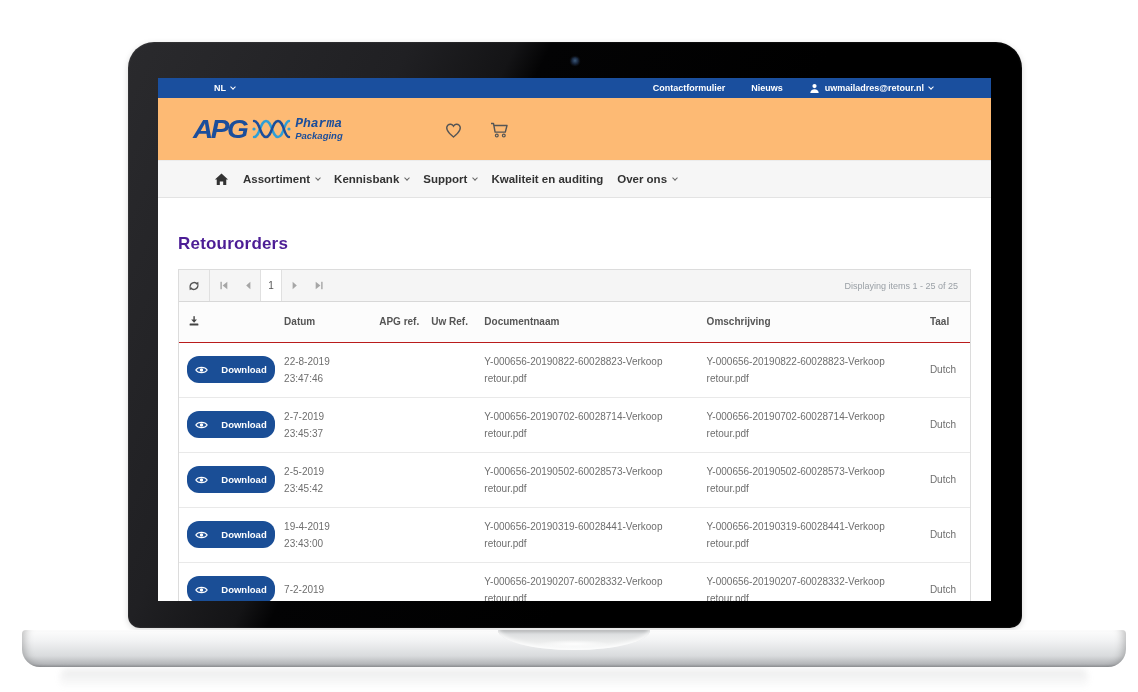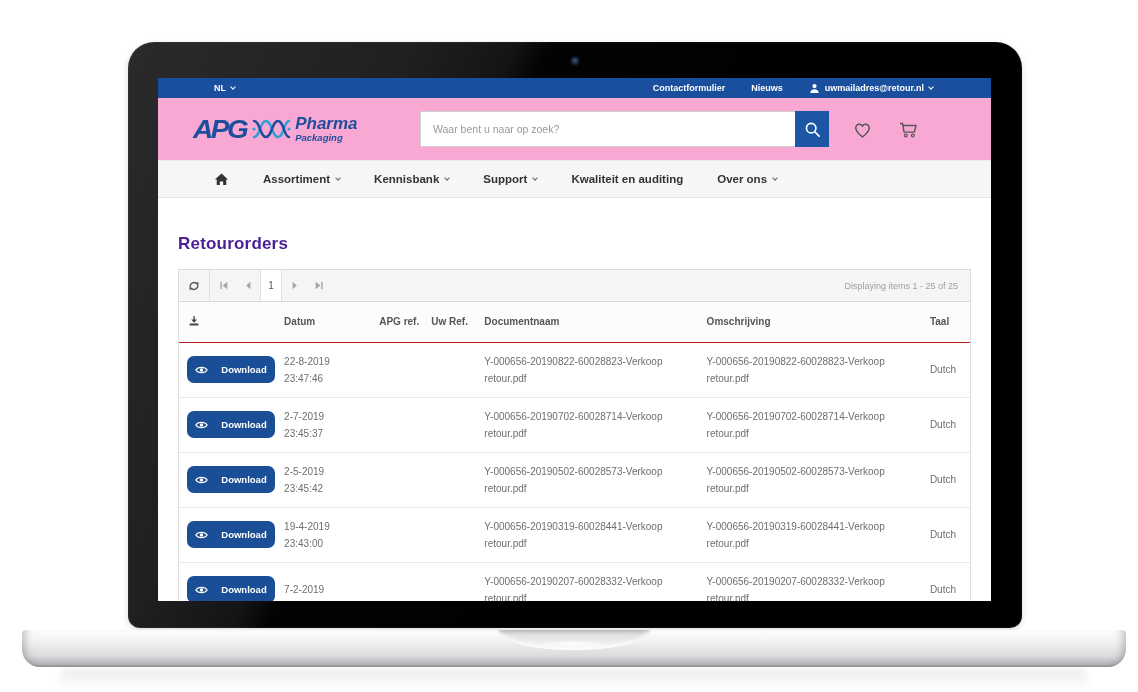--- a/index.html
+++ b/index.html
@@ -56,46 +56,46 @@
   .topbar .tb-link{ margin-left:26px; cursor:pointer; }
   .topbar .user{ display:flex; align-items:center; margin-left:26px; cursor:pointer; }
   .topbar .user svg{ margin-right:5px; }
   .chev{
     display:inline-block; width:4px; height:4px;
     border-right:1.4px solid currentColor; border-bottom:1.4px solid currentColor;
     transform:rotate(45deg); margin-left:5px; margin-top:-2px;
   }
 
   
-  .site-header{ height:62px; display:flex; align-items:center; padding:0 12px 0 35px; background:#f9a8d4; }
+  .site-header{ height:62px; display:flex; align-items:center; padding:0 12px 0 35px; background:#fdba74; }
   .logo{ display:flex; align-items:center; width:227px; cursor:pointer; }
   .logo-apg{
     font-size:28px; font-weight:bold; font-style:italic; color:#1b4e9b;
     letter-spacing:-2.5px; line-height:1; transform:scaleY(.95);
   }
   .logo-dna{ margin:0 4px 0 5px; }
   .logo-brand{ font-style:italic; font-weight:bold; color:#1b4e9b; line-height:1.05; }
-  .logo-brand .l1{ font-size:17px; }
+  .logo-brand .l1{ font-size:13px;font-family:Liberation Mono, monospace; }
   .logo-brand .l2{ font-size:9.5px; }
   .search-wrap{ display:flex; height:36px; width:409px; }
   .search-input{
     flex:1; border:1px solid #cfcfcf; border-right:none; padding:0 12px;
     font-size:10.5px; color:#666; outline:none; font-family:"Liberation Sans",sans-serif;
   }
   .search-input::placeholder{ color:#9a9a9a; }
   .search-btn{
     width:34px; background:#1d56a4; border:none; cursor:pointer;
     display:flex; align-items:center; justify-content:center;
   }
   .hdr-icon{ margin-left:21px; cursor:pointer; display:flex; align-items:center; }
 
   
   .navbar{
     height:38px; background:#f6f6f6; border-top:1px solid #ececec; border-bottom:1px solid #e3e3e3;
-    display:flex; align-items:center; padding:0 0 0 56px; gap:34px;
+    display:flex; align-items:center; padding:0 0 0 56px; gap:14px;
   }
   .nav-item{ font-size:11.5px; font-weight:bold; color:#333; display:flex; align-items:center; cursor:pointer; }
   .nav-item .chev{ color:#666; margin-left:6px; }
   .nav-home{ cursor:pointer; display:flex; align-items:center; }
 
   
   .content{ padding:36px 20px 0 20px; }
   .page-title{ font-size:17px; font-weight:bold; color:#4c1d95; letter-spacing:.2px; margin-bottom:15px; }
 
   .grid{ border:1px solid #dcdcdc; background:#fff; }
@@ -118,21 +118,21 @@
     height:40px; text-align:left; font-size:10px; font-weight:bold; color:#555;
     background:#fcfcfc; border-bottom:1px solid #b91c1c; padding:0 4px 0 8px; white-space:nowrap; overflow:hidden;
   }
   table.docs td{
     height:55px; font-size:10px; color:#6e6e6e; padding:0 6px 0 8px; vertical-align:middle; line-height:17px;
     word-wrap:break-word;
   }
   table.docs tr.data-row + tr.data-row td{ border-top:1px solid #e9e9e9; }
   .cell-date{ color:#7a7a7a; }
   .dl-btn{
-    width:88px; height:27px; background:#1a4e96; border:none; border-radius:7px; cursor:pointer;
+    width:88px; height:27px; background:#1a4e96; border:none; border-radius:12px; cursor:pointer;
     color:#fff; font-size:9.5px; font-weight:bold; font-family:"Liberation Sans",sans-serif;
     display:flex; align-items:center; justify-content:center; gap:13px;
   }
 </style>
 </head>
 <body>
 
 <div class="stage">
 
   <div class="screen-shell">
@@ -166,29 +166,20 @@
             <path d="M3 6 C9 6 9 22 15 22 S21 6 27 6 S33 22 38 22" stroke="#1b4e9b" stroke-width="2.4" fill="none" stroke-linecap="round"></path>
             <circle cx="3" cy="14" r="1.6" fill="#2f9fd6"></circle>
             <circle cx="38" cy="14" r="1.6" fill="#2f9fd6"></circle>
           </svg>
           <span class="logo-brand">
             <div class="l1">Pharma</div>
             <div class="l2">Packaging</div>
           </span>
         </div>
 
-        <div class="search-wrap">
-          <input class="search-input" type="text" placeholder="Waar bent u naar op zoek?" style="">
-          <button class="search-btn">
-            <svg width="17" height="17" viewBox="0 0 18 18">
-              <circle cx="7.6" cy="7.6" r="5" fill="none" stroke="#fff" stroke-width="1.8"></circle>
-              <line x1="11.4" y1="11.4" x2="16" y2="16" stroke="#fff" stroke-width="1.8" stroke-linecap="round"></line>
-            </svg>
-          </button>
-        </div>
 
         <span class="hdr-icon">
           <svg width="25" height="24" viewBox="0 0 24 24">
             <path d="M12 20 C5.2 14.8 4 10.6 6.3 8.3 C8.1 6.5 10.8 7 12 9.1 C13.2 7 15.9 6.5 17.7 8.3 C20 10.6 18.8 14.8 12 20 Z" fill="none" stroke="#555" stroke-width="1.4"></path>
           </svg>
         </span>
         <span class="hdr-icon">
           <svg width="25" height="24" viewBox="0 0 24 24">
             <path d="M3.5 6.5 H6 l1.6 8.6 h10.2 l1.7-6.6 H7" fill="none" stroke="#555" stroke-width="1.4" stroke-linejoin="round"></path>
             <circle cx="9.3" cy="18.6" r="1.4" fill="none" stroke="#555" stroke-width="1.2"></circle>

